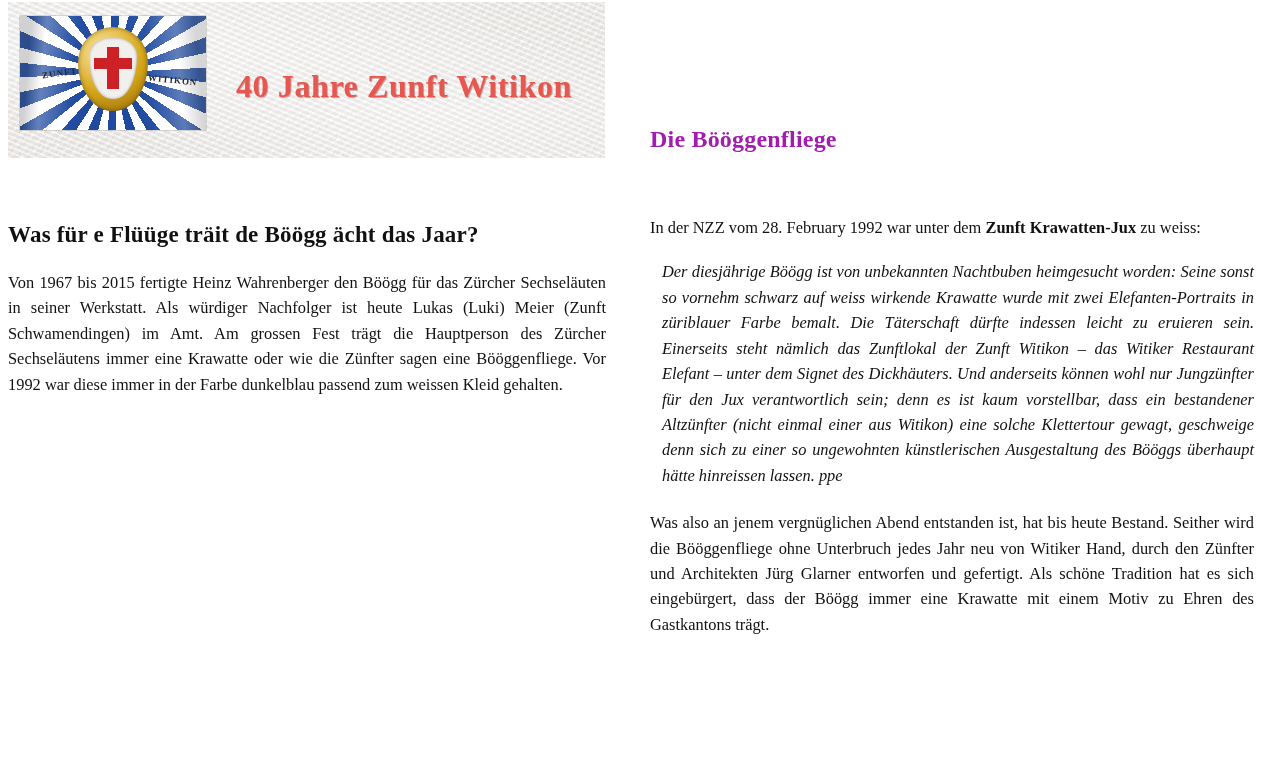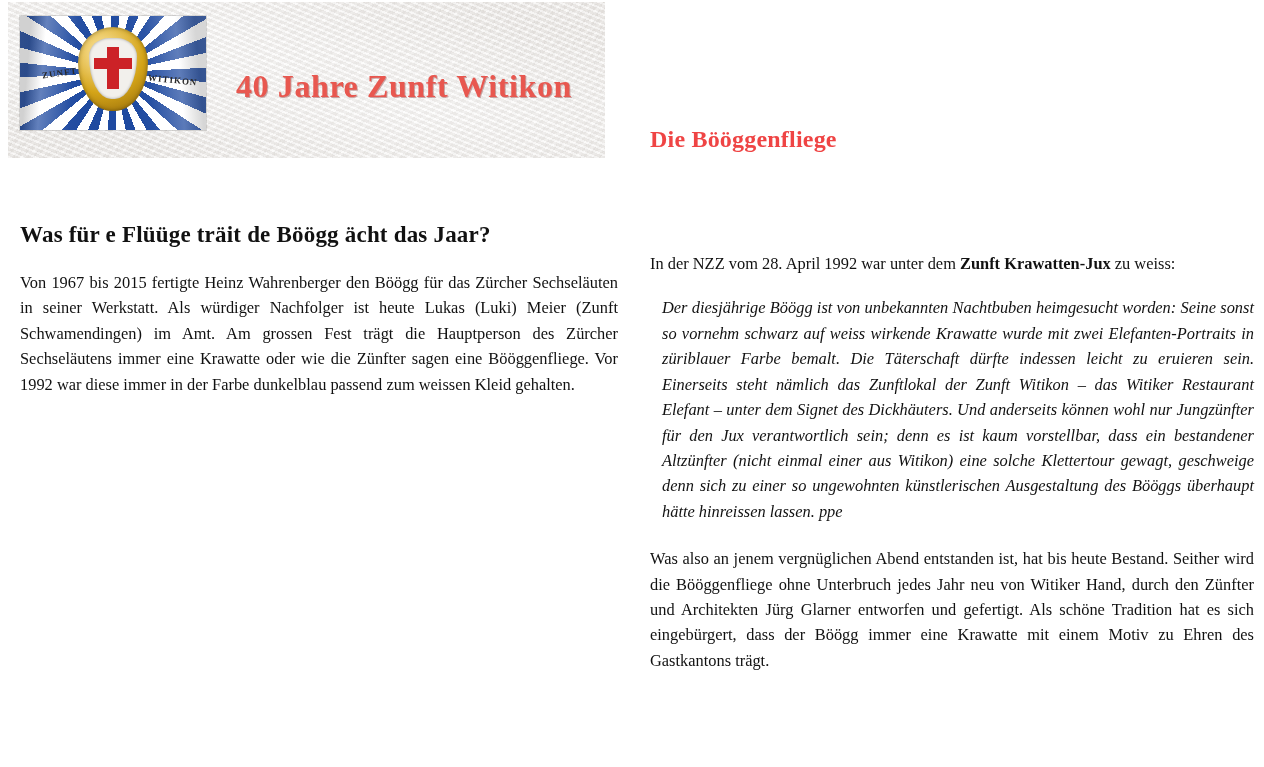--- a/index.html
+++ b/index.html
@@ -151,21 +151,21 @@
   }
   .flag-word.right {
     left: 128px;
     top: 59px;
     transform: rotate(6deg);
   }
 
   
   .col-left {
     position: absolute;
-    left: 20px;
+    left: 8px;
     top: 222px;
     width: 598px;
   }
   .col-right {
     position: absolute;
     left: 650px;
     top: 126px;
     width: 604px;
   }
 
@@ -174,22 +174,22 @@
     font-size: 23px;
     font-weight: bold;
     margin: 0 0 22px 0;
     color: #111111;
     letter-spacing: 0.2px;
   }
   h2.section-title {
     font-family: "Liberation Serif", serif;
     font-size: 24px;
     font-weight: bold;
-    color: #ef4444;
-    margin: 0 0 98px 0;
+    color: #a21caf;
+    margin: 0 0 62px 0;
     letter-spacing: 0.2px;
   }
   p.body {
     font-family: "Liberation Serif", serif;
     font-size: 16.4px;
     line-height: 1.55;
     margin: 0 0 19px 0;
     text-align: justify;
     color: #111111;
   }
@@ -229,18 +229,18 @@
     <div class="banner-title">40 Jahre Zunft Witikon</div>
   </div>
 
   <div class="col-left">
     <h1 class="doc-heading">Was für e Flüüge träit de Böögg ächt das Jaar?</h1>
     <p class="body">Von 1967 bis 2015 fertigte Heinz Wahrenberger den Böögg für das Zürcher Sechseläuten in seiner Werkstatt. Als würdiger Nachfolger ist heute Lukas (Luki) Meier (Zunft Schwamendingen) im Amt. Am grossen Fest trägt die Hauptperson des Zürcher Sechseläutens immer eine Krawatte oder wie die Zünfter sagen eine Bööggenfliege. Vor 1992 war diese immer in der Farbe dunkelblau passend zum weissen Kleid gehalten.</p>
   </div>
 
   <div class="col-right">
     <h2 class="section-title">Die Bööggenfliege</h2>
-    <p class="body"><span>In der NZZ vom 28. April 1992 war unter dem </span><span class="b">Zunft Krawatten-Jux</span><span> zu weiss:</span></p>
+    <p class="body"><span>In der NZZ vom 28. February 1992 war unter dem </span><span class="b">Zunft Krawatten-Jux</span><span> zu weiss:</span></p>
     <p class="quote">Der diesjährige Böögg ist von unbekannten Nachtbuben heimgesucht worden: Seine sonst so vornehm schwarz auf weiss wirkende Krawatte wurde mit zwei Elefanten-Portraits in züriblauer Farbe bemalt. Die Täterschaft dürfte indessen leicht zu eruieren sein. Einerseits steht nämlich das Zunftlokal der Zunft Witikon – das Witiker Restaurant Elefant – unter dem Signet des Dickhäuters. Und anderseits können wohl nur Jungzünfter für den Jux verantwortlich sein; denn es ist kaum vorstellbar, dass ein bestandener Altzünfter (nicht einmal einer aus Witikon) eine solche Klettertour gewagt, geschweige denn sich zu einer so ungewohnten künstlerischen Ausgestaltung des Bööggs überhaupt hätte hinreissen lassen. ppe</p>
     <p class="body last">Was also an jenem vergnüglichen Abend entstanden ist, hat bis heute Bestand. Seither wird die Bööggenfliege ohne Unterbruch jedes Jahr neu von Witiker Hand, durch den Zünfter und Architekten Jürg Glarner entworfen und gefertigt. Als schöne Tradition hat es sich eingebürgert, dass der Böögg immer eine Krawatte mit einem Motiv zu Ehren des Gastkantons trägt.</p>
   </div>
 
 </div>
 
 </body></html>

